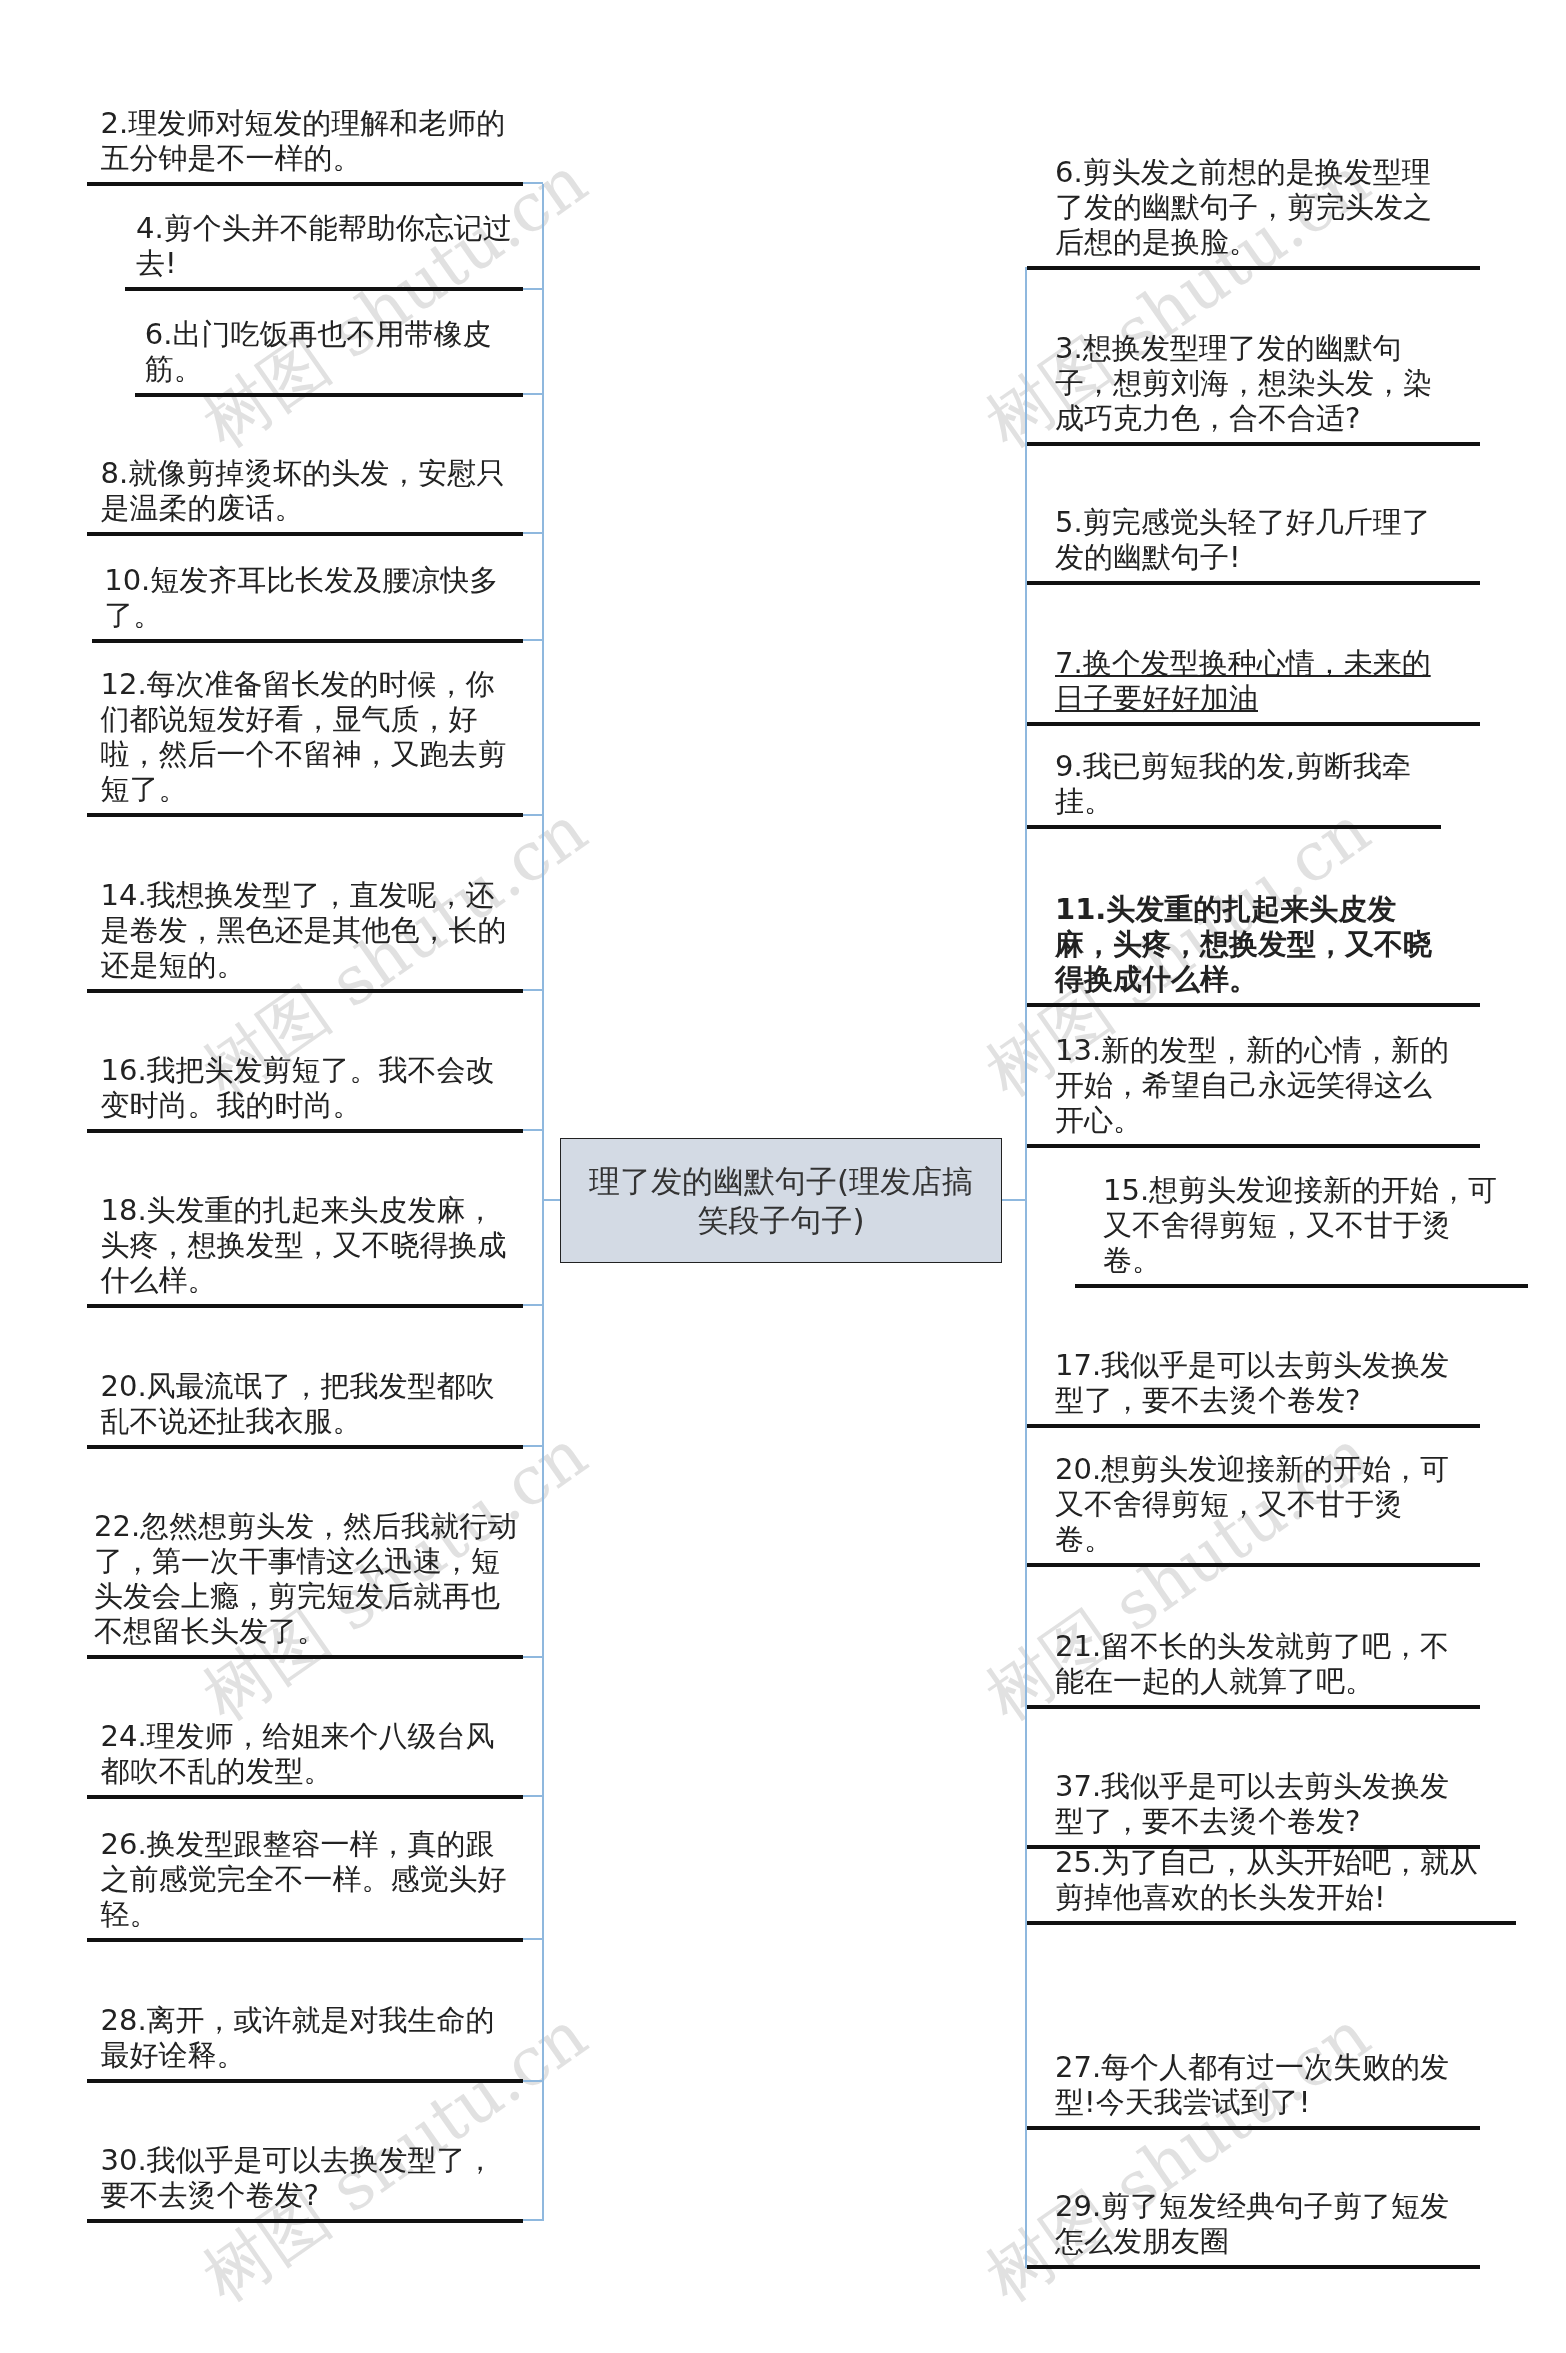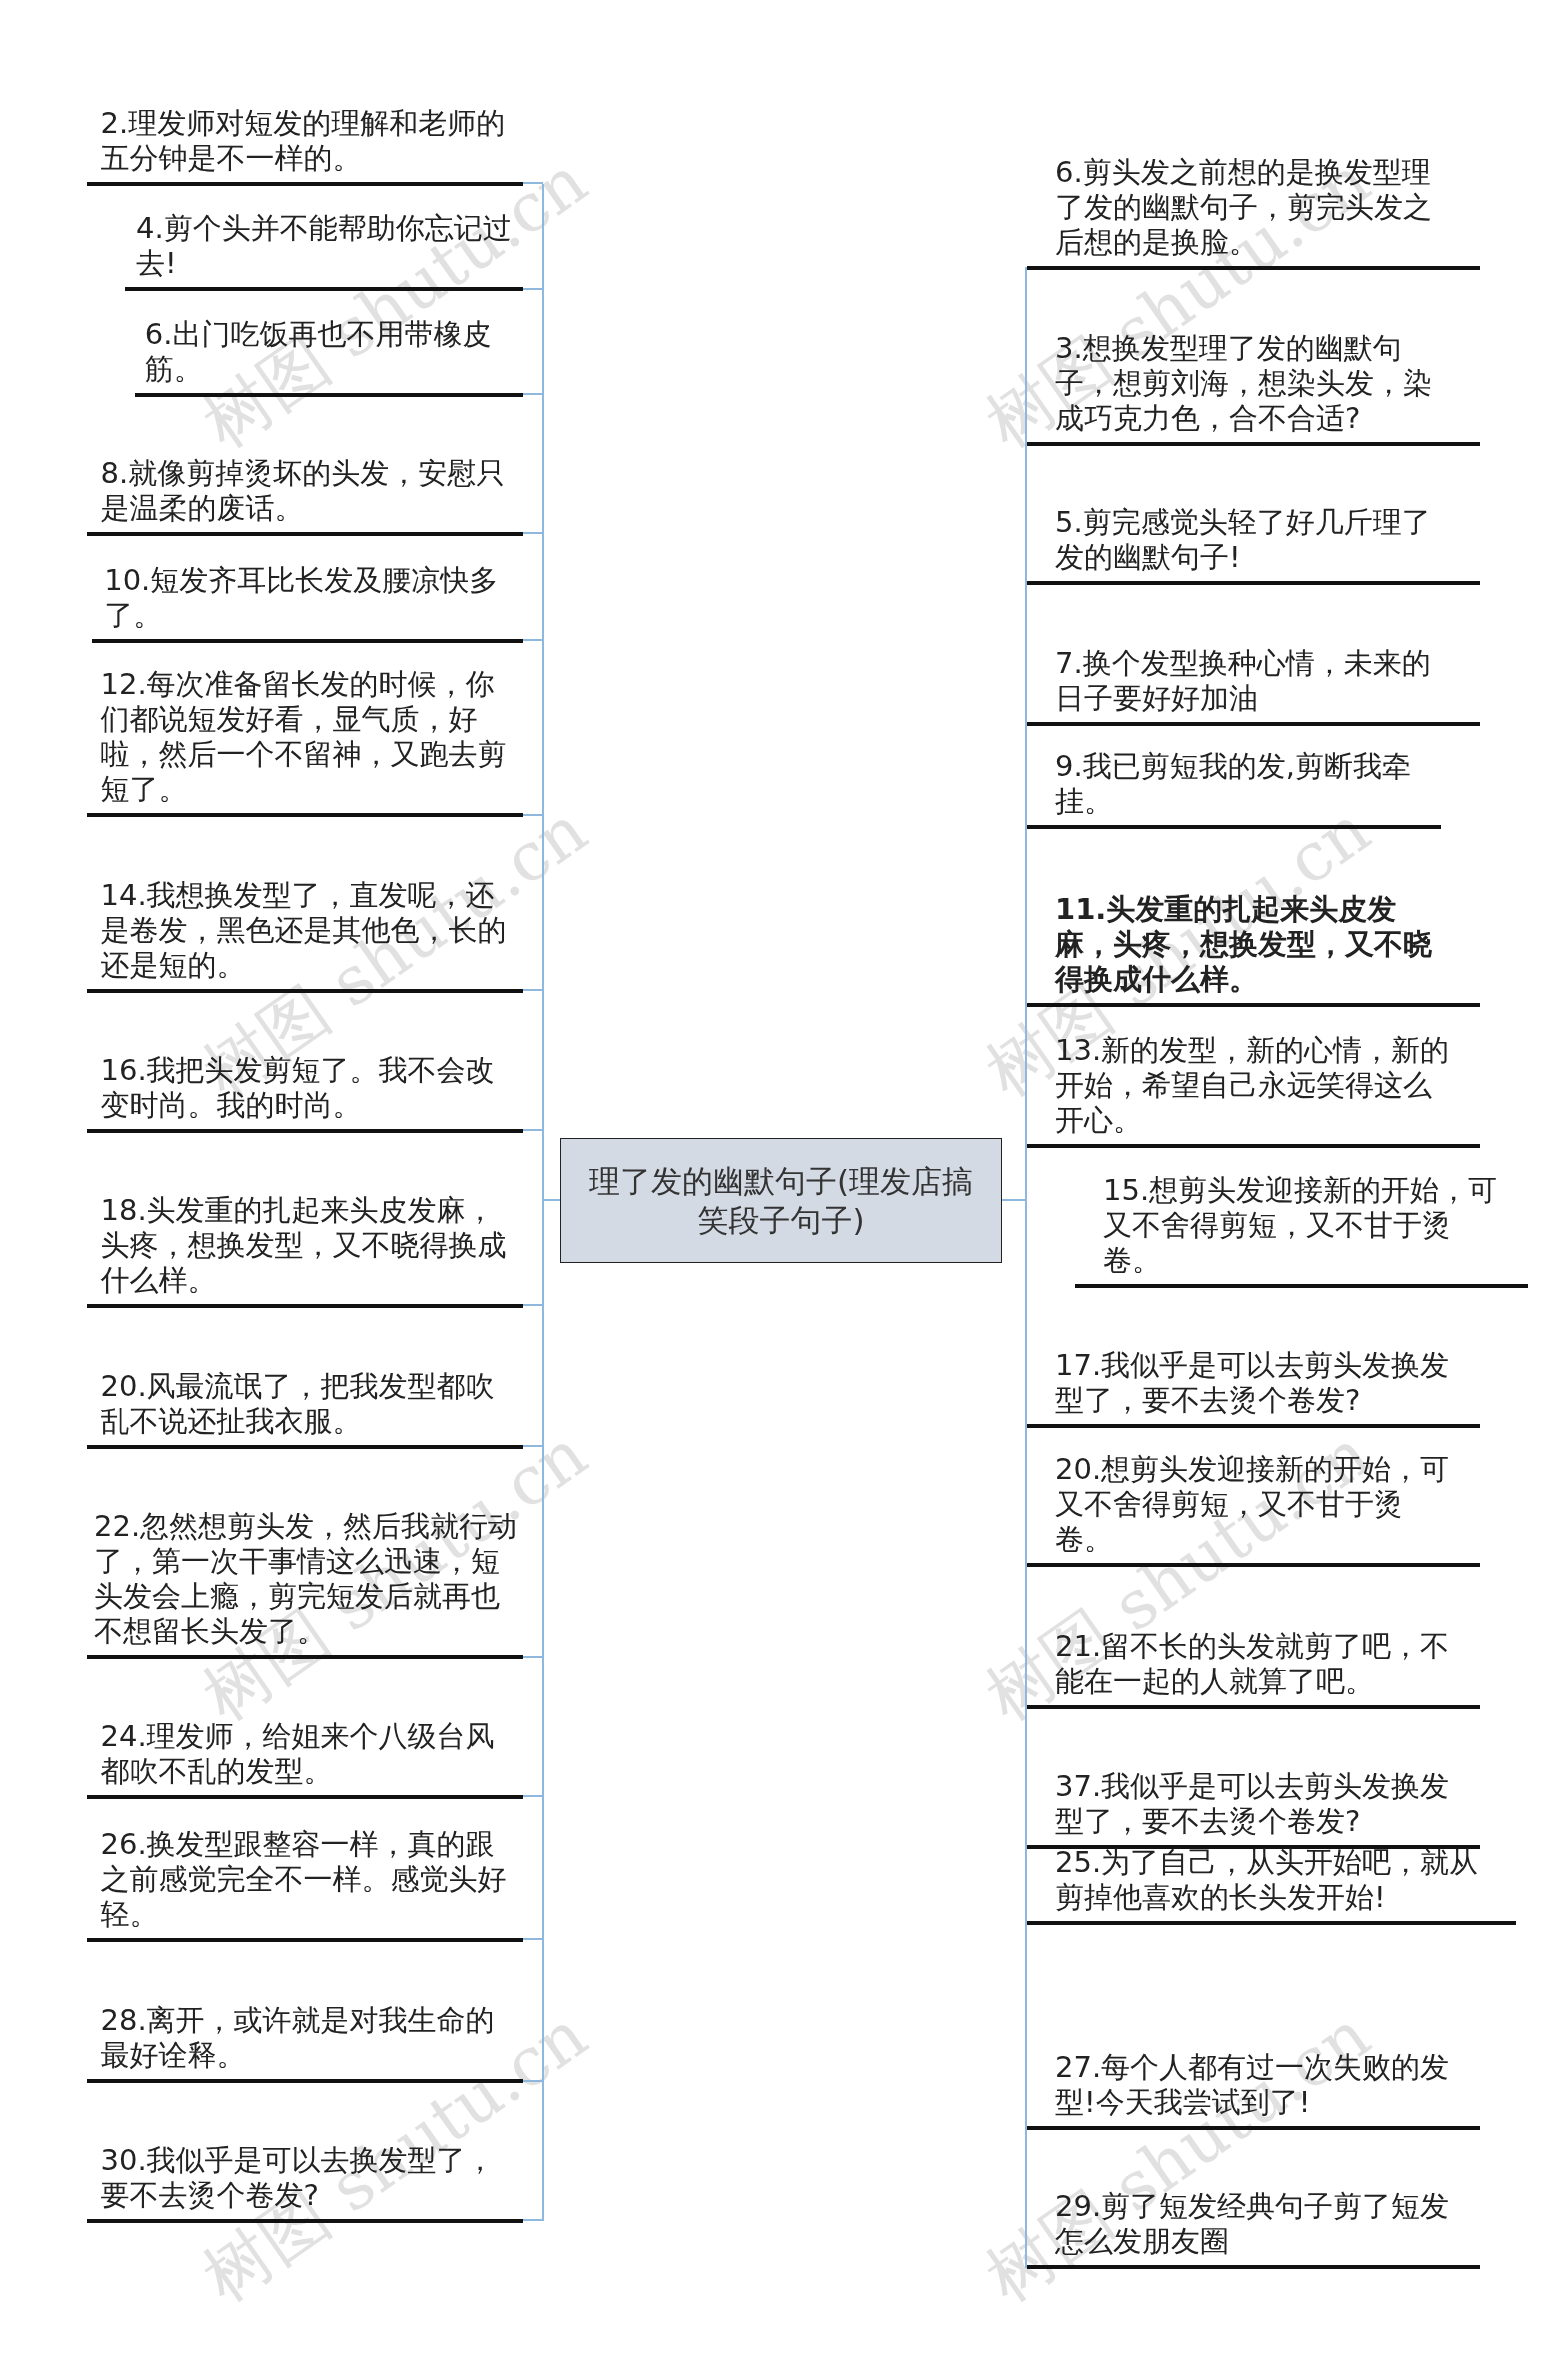--- a/index.html
+++ b/index.html
@@ -132,21 +132,21 @@
     <div class="txt" style="left:28px;right:24.5px;">3.想换发型理了发的幽默句子，想剪刘海，想染头发，染成巧克力色，合不合适?</div>
     <div class="uline"></div>
   </div>
 
 <div class="node" style="left:1027px;width:453px;top:483px;height:102px;">
     <div class="txt" style="left:28px;right:24.5px;">5.剪完感觉头轻了好几斤理了发的幽默句子!</div>
     <div class="uline"></div>
   </div>
 
 <div class="node" style="left:1027px;width:453px;top:624px;height:102px;">
-    <div class="txt" style="left:28px;right:34px;">7.换个发型换种心情，未来的日子要好好加油</div>
+    <div class="txt" style="left:28px;right:34px;text-decoration:underline;">7.换个发型换种心情，未来的日子要好好加油</div>
     <div class="uline"></div>
   </div>
 
 <div class="node" style="left:1027px;width:414px;top:765px;height:64px;">
     <div class="txt" style="left:28px;right:0;">9.我已剪短我的发,剪断我牵挂。</div>
     <div class="uline"></div>
   </div>
 
 <div class="node" style="left:1027px;width:453px;top:869px;height:138px;">
     <div class="txt" style="left:28px;right:39px;font-weight:bold;">11.头发重的扎起来头皮发麻，头疼，想换发型，又不晓得换成什么样。</div>

